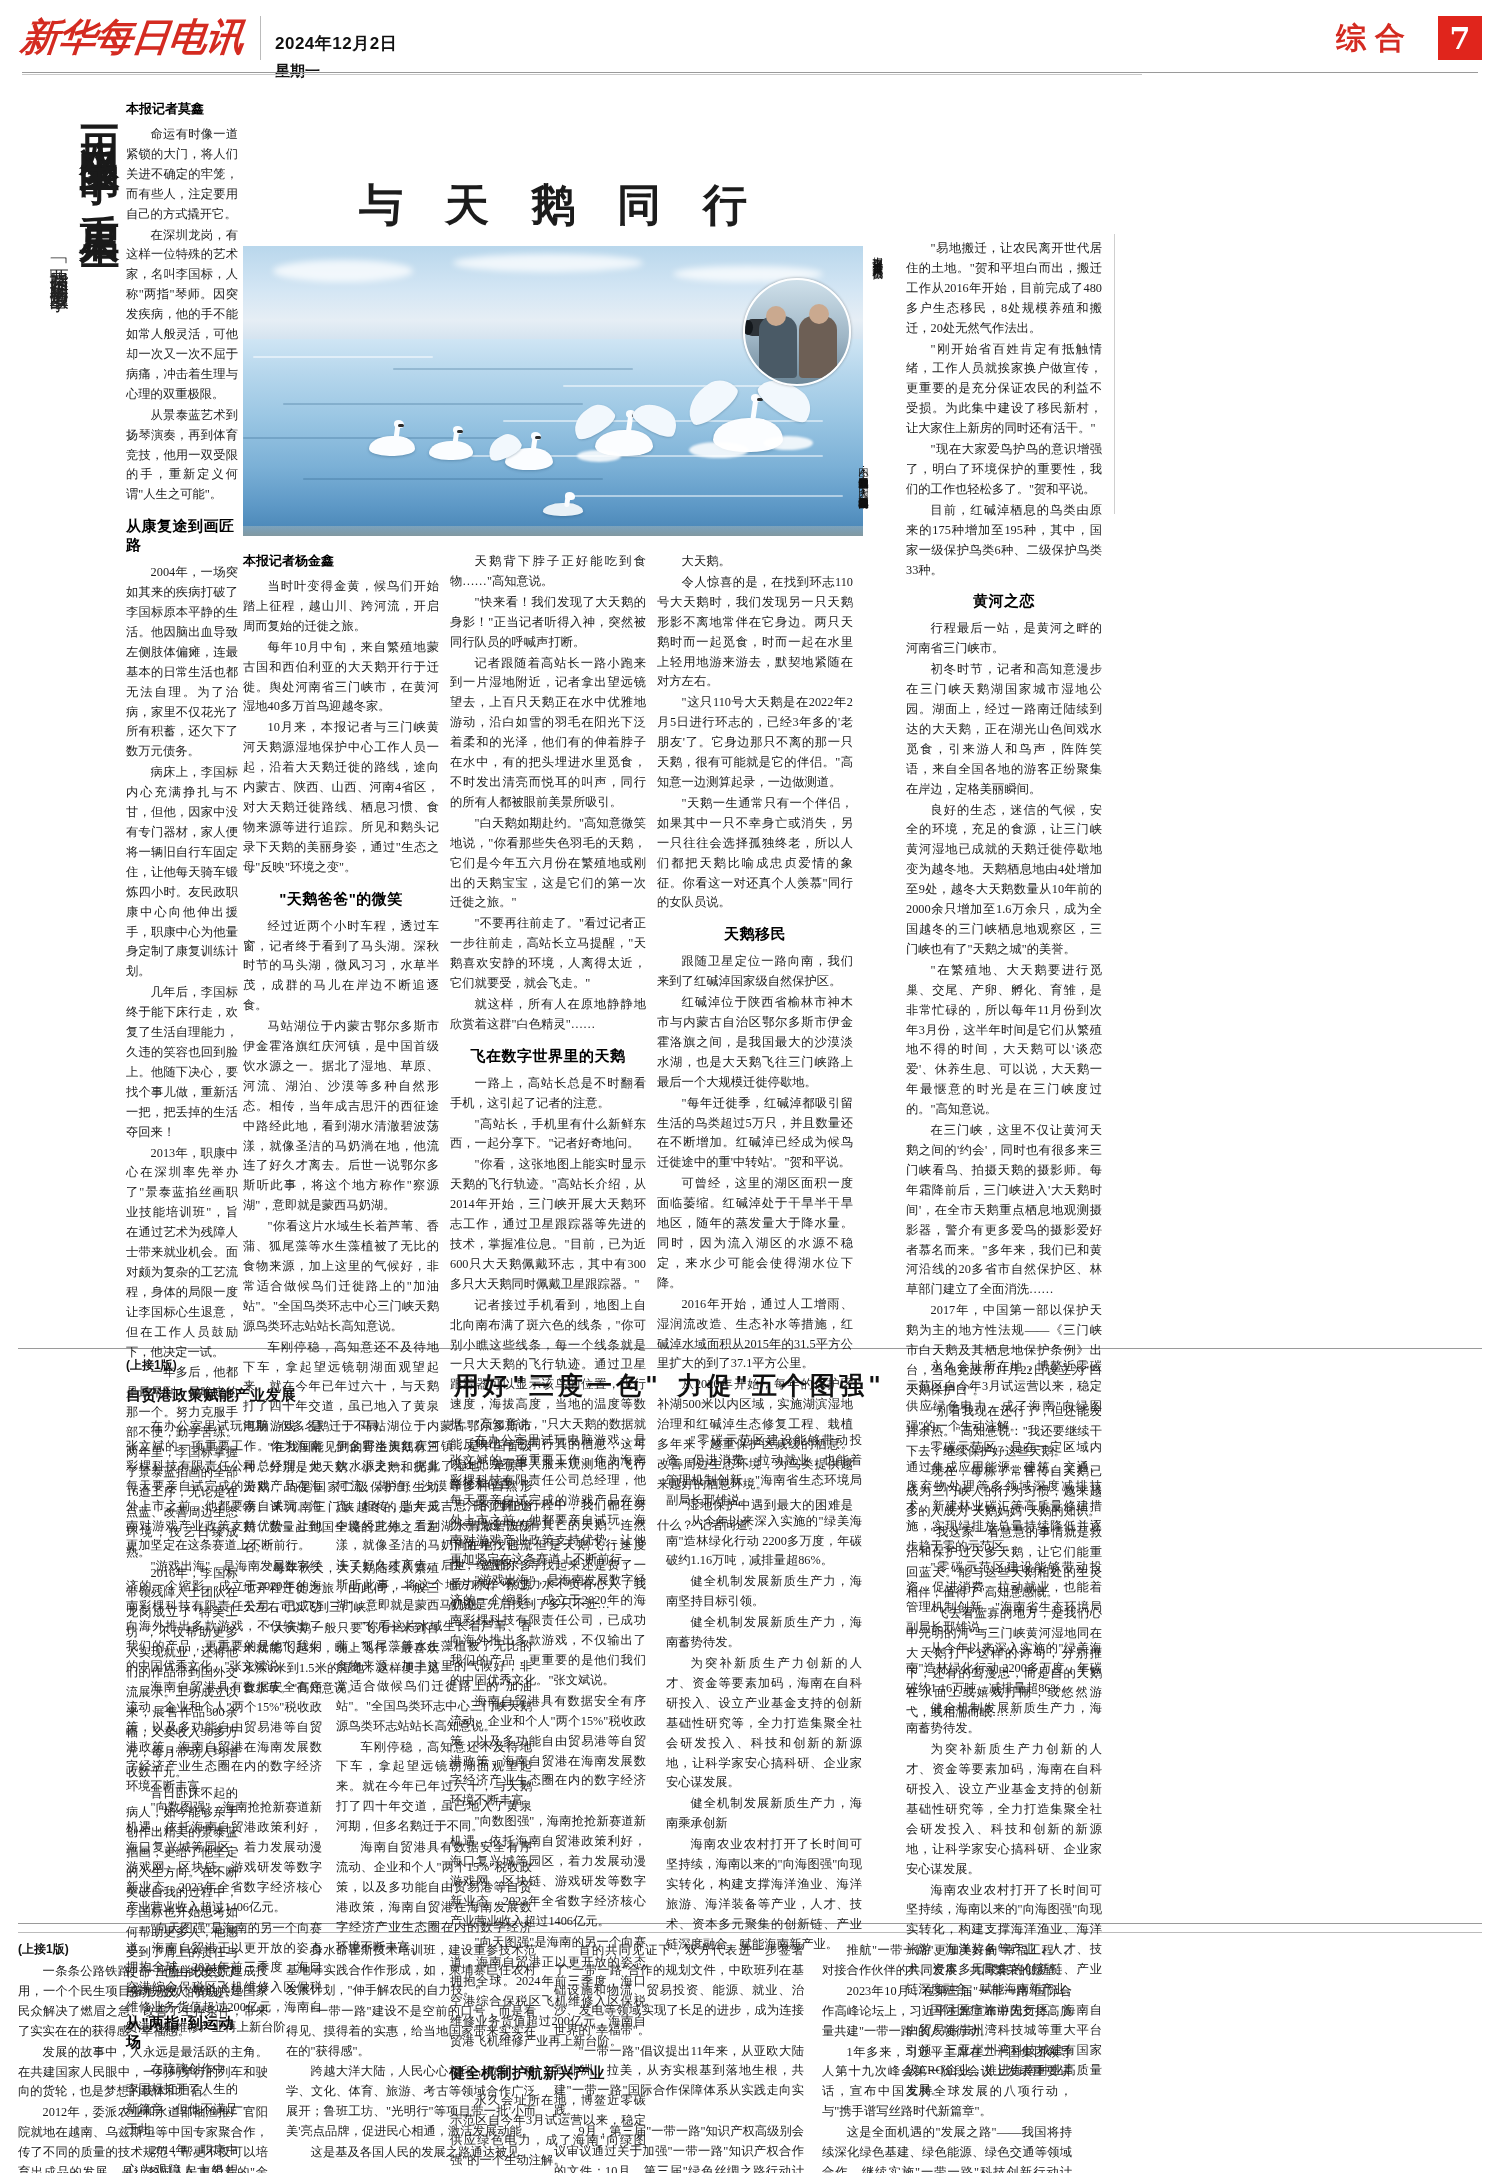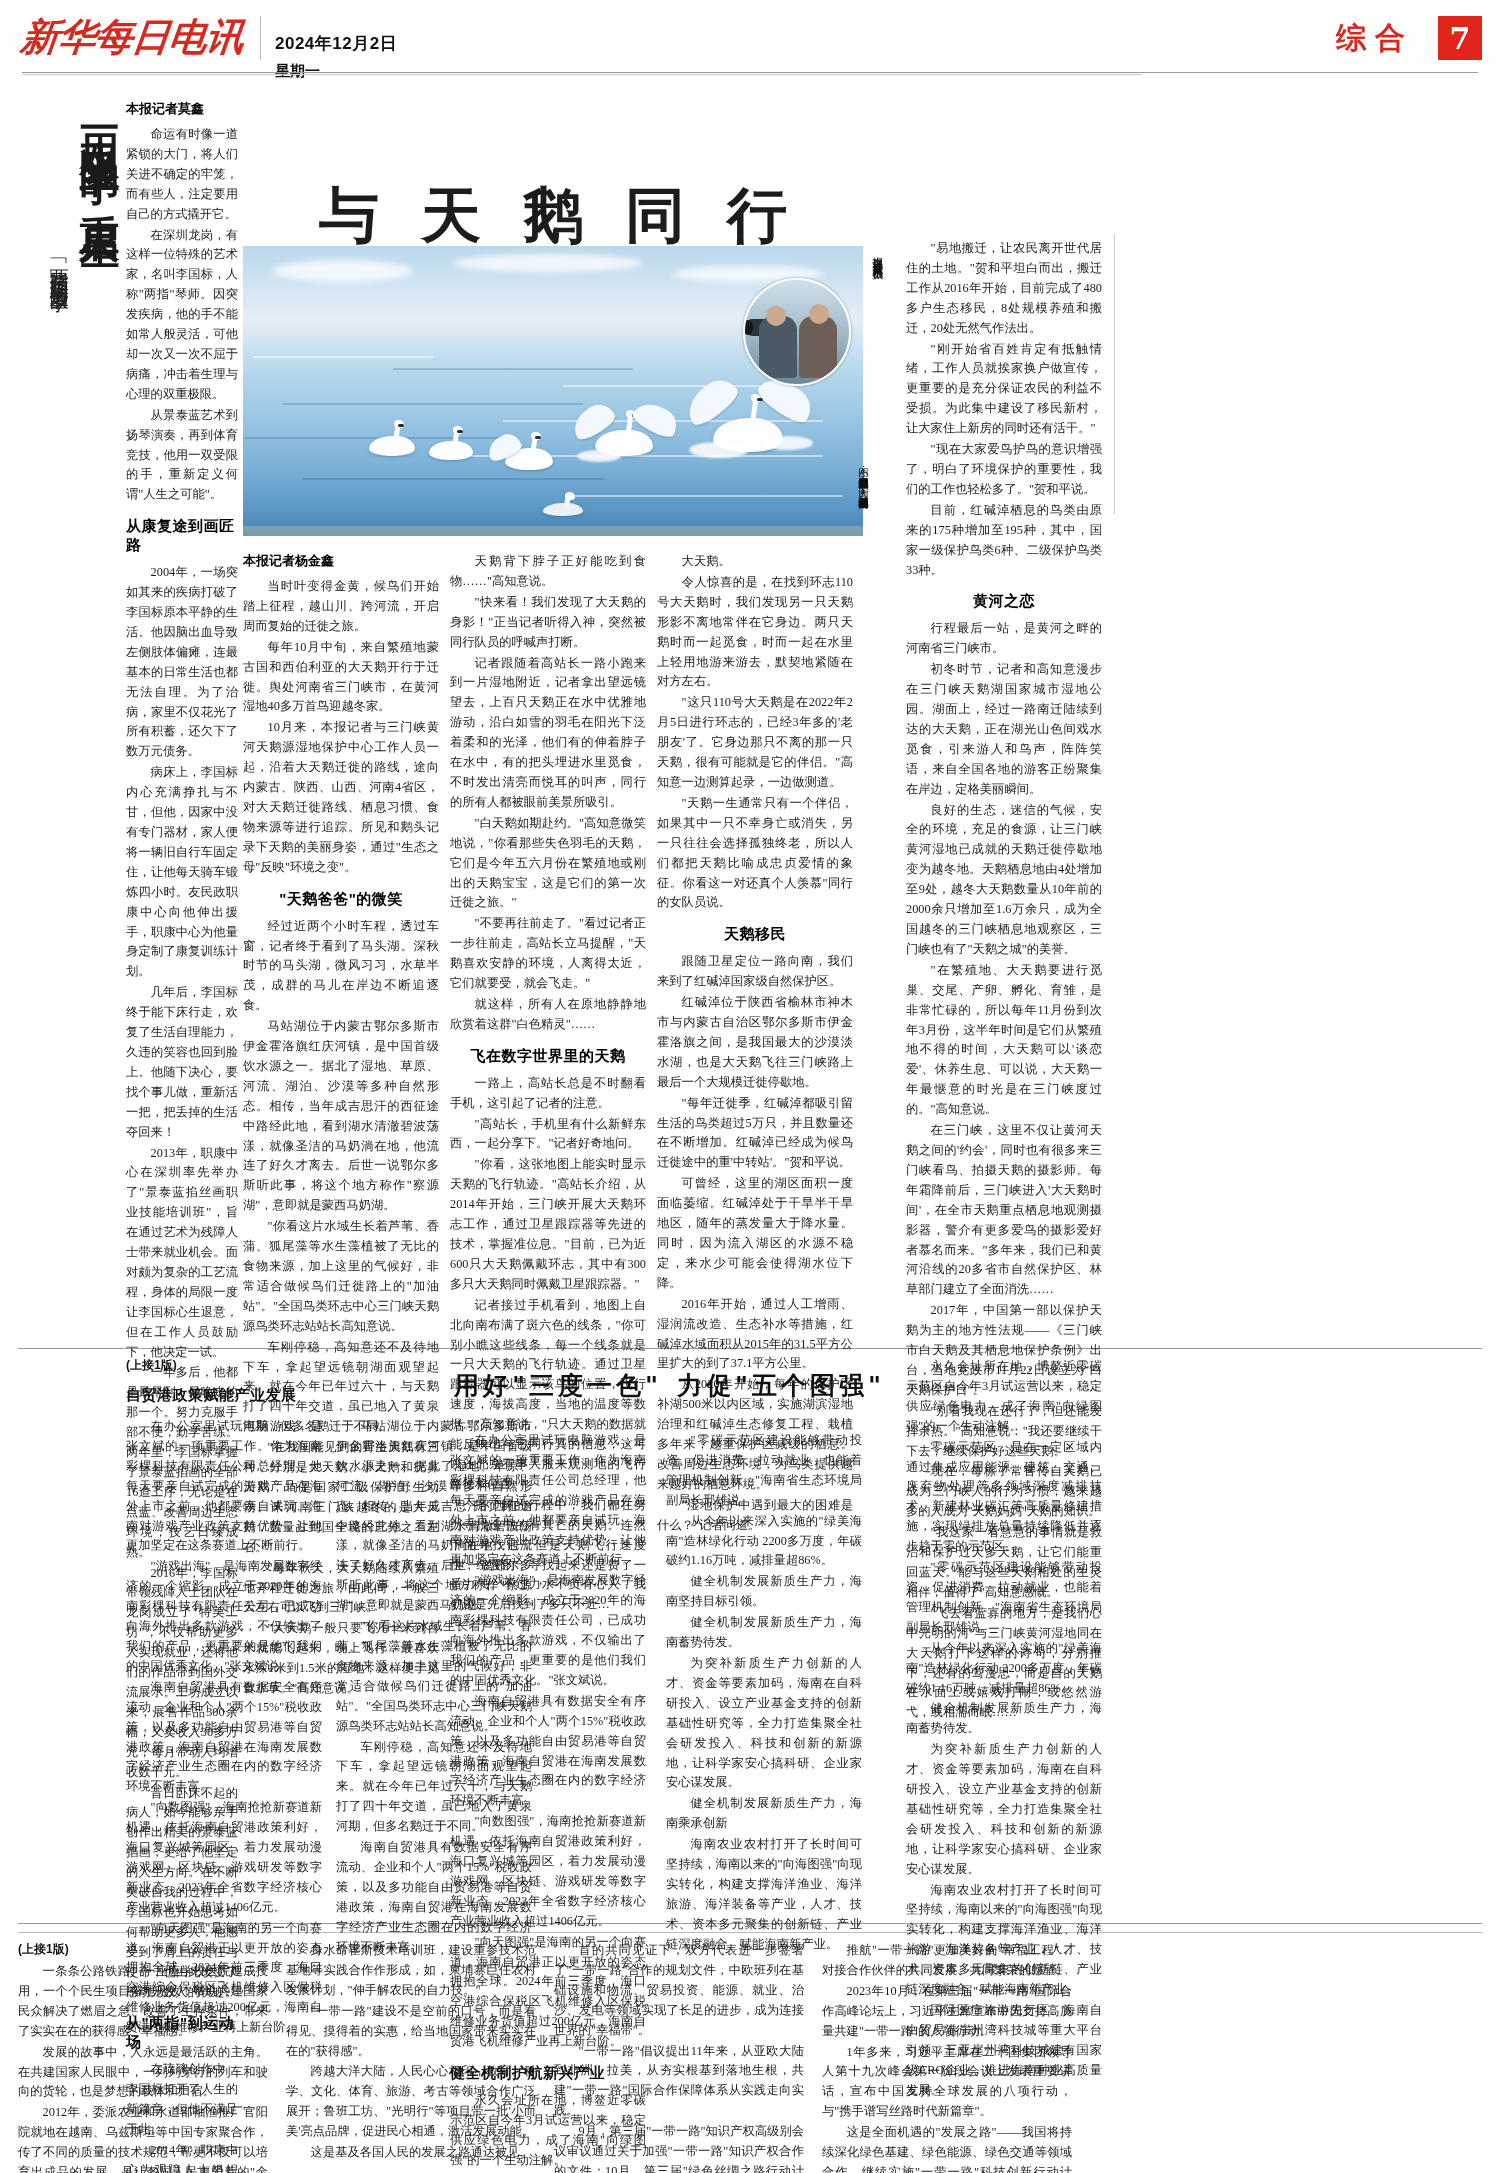--- a/index.html
+++ b/index.html
@@ -155,21 +155,21 @@
     writing-mode:vertical-rl; text-orientation:upright;
     font-family:"Liberation Sans", sans-serif; font-size:10px;
     line-height:1.4; color:#111; height:78px;
   }
 
   
   .center-head {
     position:absolute; left:225px; top:92px; width:620px;
     text-align:center;
     font-family:"DejaVu Serif", serif; font-weight:bold;
-    font-size:60px; letter-spacing:42px; color:#1c1c1c;
+    font-size:44px; letter-spacing:42px; color:#1c1c1c;
     text-indent:42px;
   }
 
   
   .bottom-area { position:relative; margin-top:4px; }
   .hr-thin { height:1px; background:#9a9a9a; margin:6px 0 8px 0; }
   .hr-thin2 { height:1px; background:#bbb; margin:3px 0 0 0; }
 
   .bighead-ctr {
     font-family:"DejaVu Serif", serif; font-weight:bold; font-size:25px;

